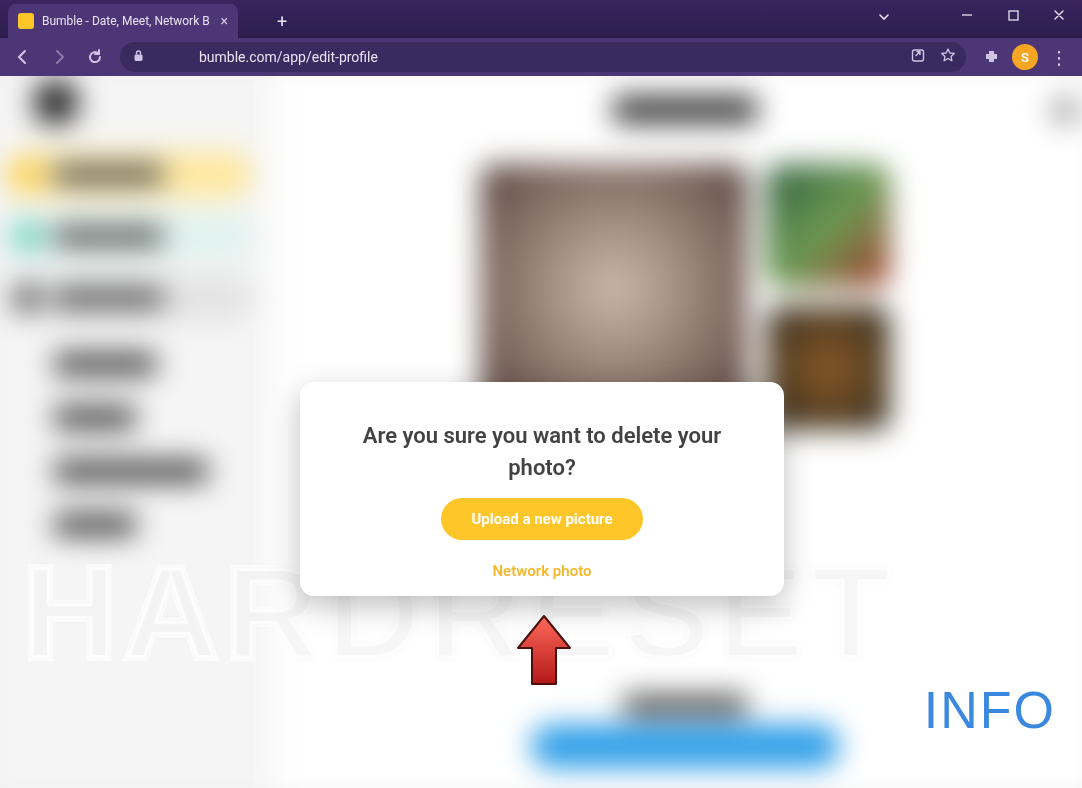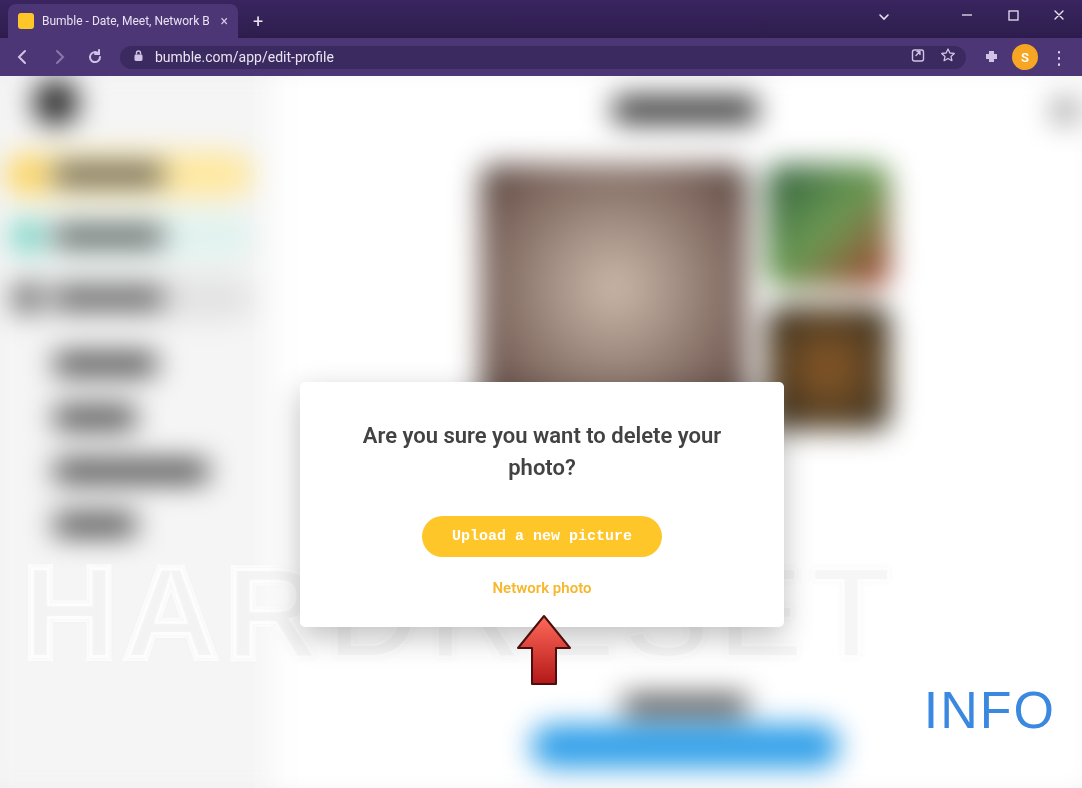--- a/index.html
+++ b/index.html
@@ -4,20 +4,21 @@
 <style>
   * { margin: 0; padding: 0; box-sizing: border-box; font-family: -apple-system, BlinkMacSystemFont, "Segoe UI", Roboto, sans-serif; }
   body { width: 1082px; height: 788px; overflow: hidden; background: #f0f0f0; position: relative; }
 
   
   .window-titlebar {
     height: 38px;
     background: linear-gradient(to bottom, #3a2560, #2d1d4d);
     display: flex; align-items: flex-end;
     position: relative;
+    gap: 24px;
   }
   .tab {
     display: flex; align-items: center;
     height: 34px;
     margin-left: 8px;
     padding: 0 10px;
     background: #4d3676;
     border-radius: 8px 8px 0 0;
     min-width: 230px; max-width: 250px;
     position: relative;
@@ -61,28 +62,29 @@
     gap: 2px;
   }
   .nav-icon {
     width: 34px; height: 30px;
     display: flex; align-items: center; justify-content: center;
     color: #d0c4e6; cursor: pointer;
     border-radius: 50%;
   }
   .nav-icon.dim { color: #8a79a9; }
   .url-bar {
-    flex: 1; height: 23px;
+    flex: 1; height: 30px;
     background: #3b2a5f;
     border-radius: 15px;
     display: flex; align-items: center;
     padding: 0 12px; margin: 0 6px;
     color: #e9e4f3;
     font-size: 14px;
     position: relative;
+    gap: 44px;
   }
   .lock-icon { margin-right: 10px; color: #d0c4e6; }
   .url-right {
     position: absolute; right: 10px; top: 50%; transform: translateY(-50%);
     display: flex; align-items: center; gap: 14px;
   }
   .toolbar-right {
     display: flex; align-items: center;
   }
   .avatar {
@@ -141,44 +143,43 @@
 
   .burger { position:absolute; right:20px; top:30px; }
   .burger div { width:24px; height:4px; background:#333; margin:4px 0; border-radius:2px; }
 
   
   .modal {
     position: absolute;
     left: 300px; top: 306px;
     width: 484px;
     background: #fff;
-    border-radius: 5px;
+    border-radius: 14px;
     box-shadow: 0 10px 30px rgba(0,0,0,.25);
-    padding: 38px 36px 30px;
+    padding: 38px 36px 16px;
     text-align: center;
     z-index: 10;
   }
   .modal-title {
     font-size: 22px;
     font-weight: 600;
     color: #424242;
     line-height: 1.45;
   }
   .primary-btn {
     display: inline-block;
-    margin-top: 32px;
+    margin-top: 14px;
     padding: 12px 30px;
     border-radius: 26px;
     background: #ffc629;
     color: #fff;
     font-size: 15px;
     font-weight: 700;
     cursor: pointer;
     border: none;
-    font-family: Liberation Mono, monospace;
   }
   .secondary-btn {
     display: inline-block;
     margin-top: 22px;
     background: transparent;
     border: none;
     color: #f5b82e;
     font-size: 15px;
     font-weight: 600;
     cursor: pointer;

